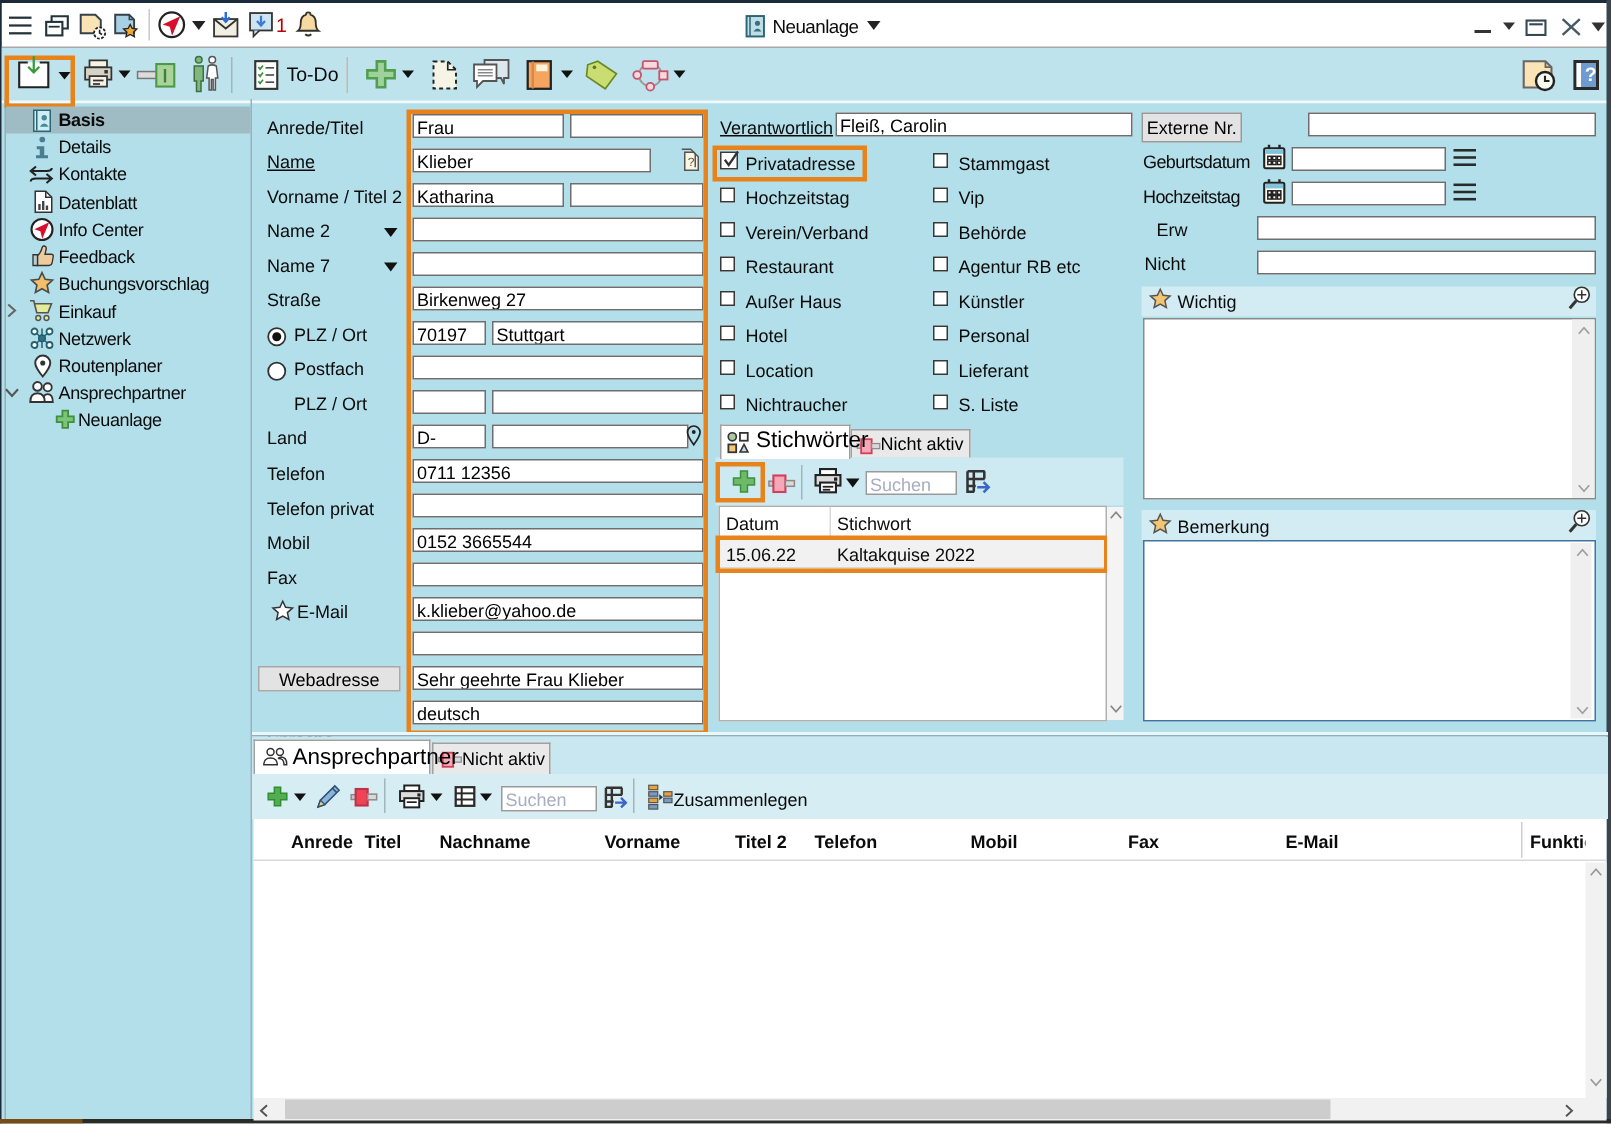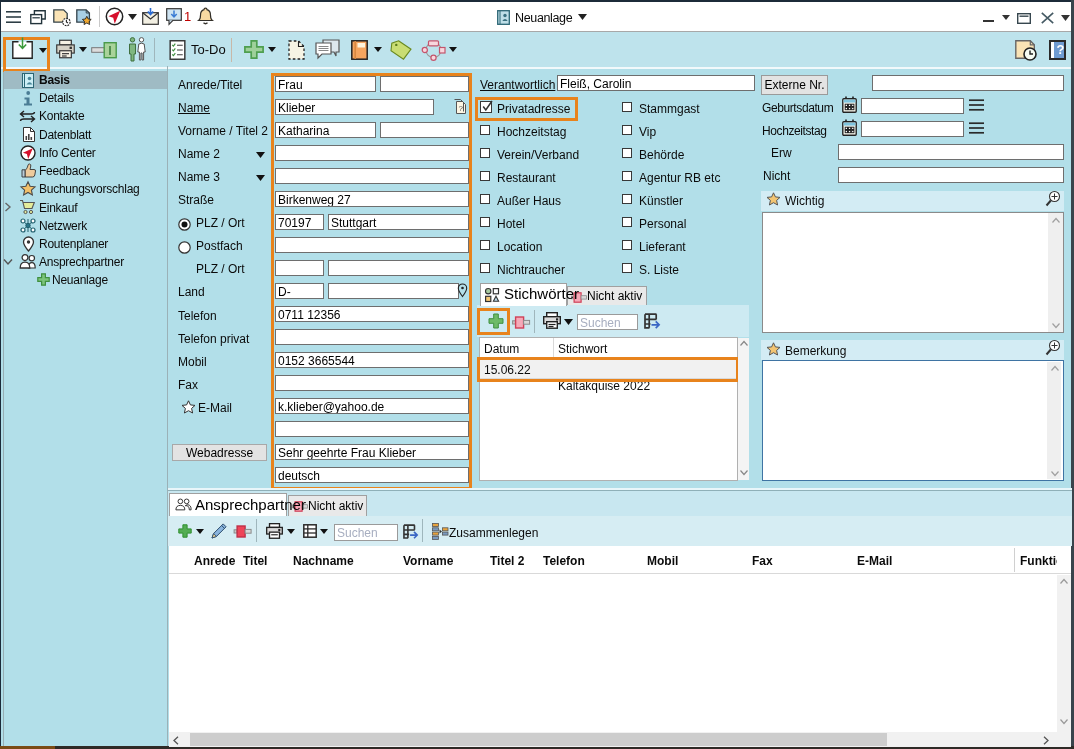--- a/index.html
+++ b/index.html
@@ -325,21 +325,21 @@
 </div>
 
 <div id="leftform">
 
 <div class="orng" style="left:271px;top:73px;width:201px;height:417px;"></div>
 
 <div class="lbl" style="left:178px;top:77px;">Anrede/Titel</div>
 <div class="lbl" style="left:178px;top:100px;text-decoration:underline;">Name</div>
 <div class="lbl" style="left:178px;top:123px;">Vorname / Titel 2</div>
 <div class="lbl" style="left:178px;top:146px;">Name 2</div>
-<div class="lbl" style="left:178px;top:169px;">Name 3</div>
+<div class="lbl" style="left:178px;top:169px;">Name 7</div>
 <div class="lbl" style="left:178px;top:192px;">Straße</div>
 <div class="lbl" style="left:196px;top:215px;">PLZ / Ort</div>
 <div class="lbl" style="left:196px;top:238px;">Postfach</div>
 <div class="lbl" style="left:196px;top:261px;">PLZ / Ort</div>
 <div class="lbl" style="left:178px;top:284px;">Land</div>
 <div class="lbl" style="left:178px;top:308px;">Telefon</div>
 <div class="lbl" style="left:178px;top:331px;">Telefon privat</div>
 <div class="lbl" style="left:178px;top:354px;">Mobil</div>
 <div class="lbl" style="left:178px;top:377px;">Fax</div>
 <div class="lbl" style="left:198px;top:400px;">E-Mail</div>
@@ -493,21 +493,21 @@
  <path d="M7.5 11.8 h7 M11.7 8.4 l3.4 3.4 l-3.4 3.4" fill="none" stroke="#3a66c4" stroke-width="1.7"></path>
 </svg>
 
 <div class="abs" style="left:479px;top:337px;width:259px;height:144px;background:#fff;border:1px solid #b0b0b0;"></div>
 <div class="abs" style="left:553px;top:338px;width:1px;height:42px;background:#d9d9d9;"></div>
 <div class="abs" style="left:480px;top:358px;width:257px;height:1px;background:#d9d9d9;"></div>
 <div class="lbl" style="left:484px;top:341px;">Datum</div>
 <div class="lbl" style="left:558px;top:341px;">Stichwort</div>
 <div class="abs" style="left:480px;top:359px;width:257px;height:20px;background:#f1f1f1;border-bottom:1px solid #d9d9d9;"></div>
 <div class="lbl" style="left:484px;top:362px;">15.06.22</div>
-<div class="lbl" style="left:558px;top:362px;margin-top:16px;">Kaltakquise 2022</div>
+<div class="lbl" style="left:558px;top:362px;">Kaltakquise 2022</div>
 <div class="orng" style="left:477px;top:357px;width:262px;height:25px;"></div>
 
 <div class="abs" style="left:738px;top:338px;width:11px;height:142px;background:#f4f4f4;"></div>
 <svg style="left:740px;top:341px" width="8" height="5" viewBox="0 0 8 5">
       <path d="M0.5 4.5 L4 0.5 L7.5 4.5" fill="none" stroke="#888" stroke-width="1.2"></path>
     </svg>
 <svg style="left:740px;top:470px" width="8" height="5" viewBox="0 0 8 5">
       <path d="M0.5 0.5 L4 4.5 L7.5 0.5" fill="none" stroke="#888" stroke-width="1.2"></path>
     </svg>
 </div>

